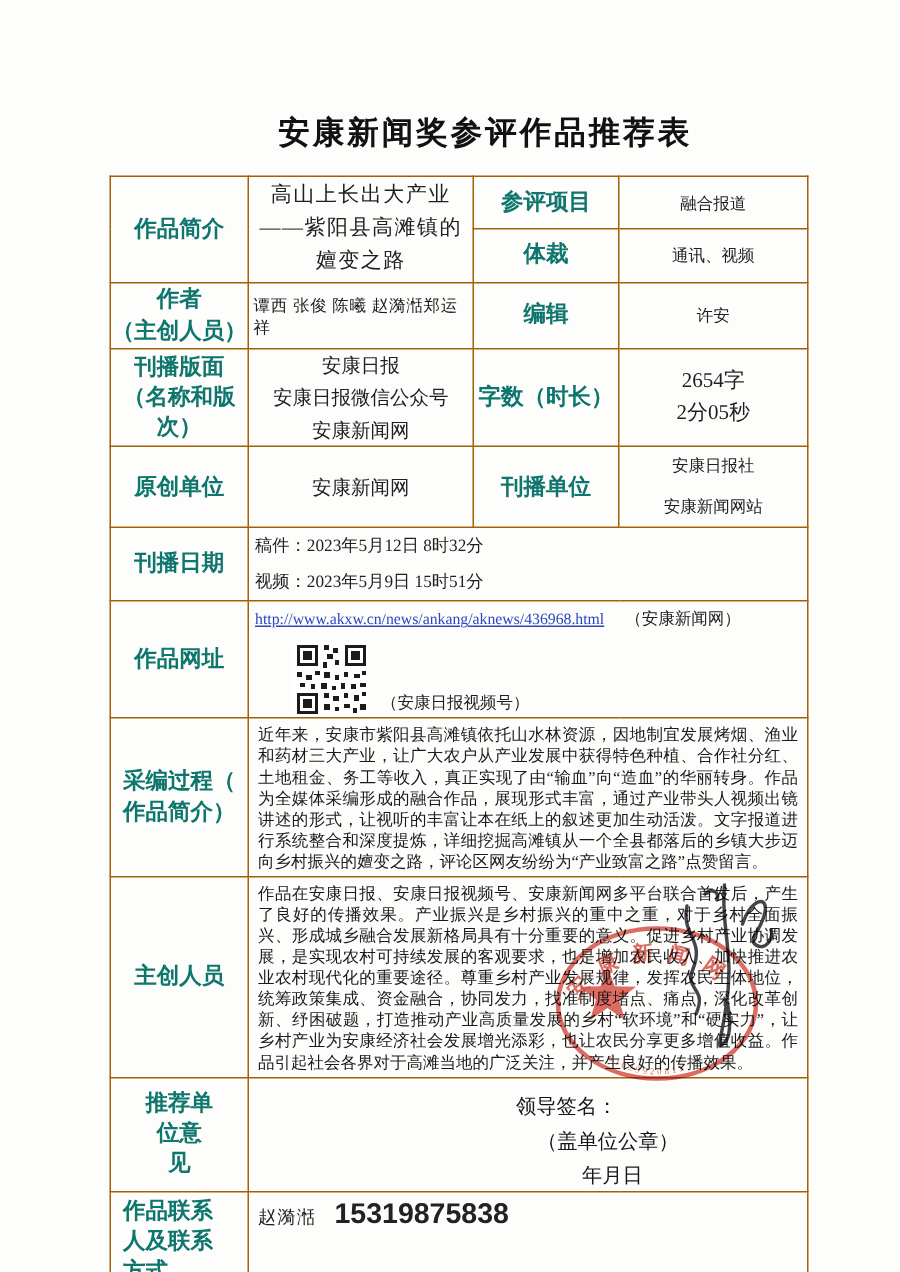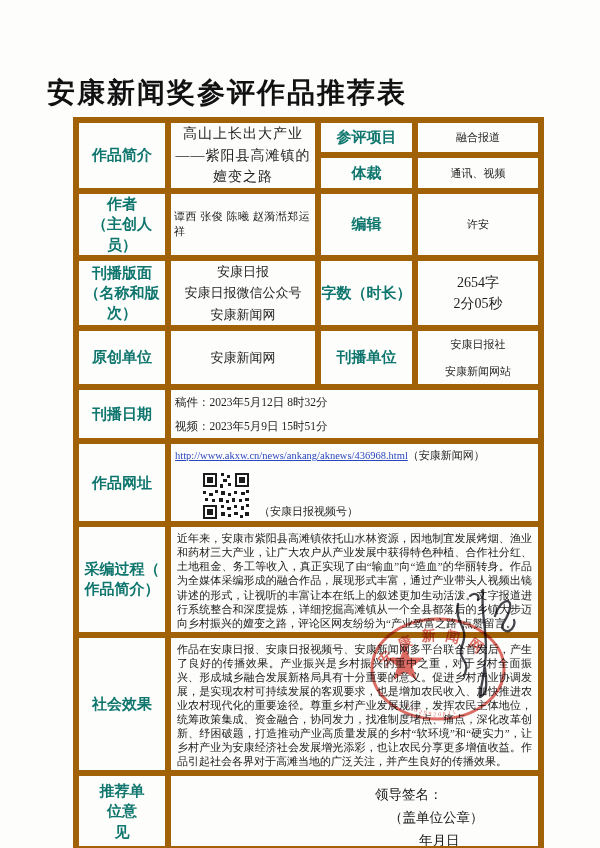--- a/index.html
+++ b/index.html
@@ -1,42 +1,42 @@
 <!DOCTYPE html>
 <html><head>
 <meta charset="utf-8">
 <style>
   html,body{margin:0;padding:0;background:#ffffff;}
   .page{position:relative;width:600px;height:848px;background:#fdfdfc;overflow:hidden;
         font-family:"Liberation Serif","DejaVu Serif",serif;color:#1e1e1e;}
-  .title{position:absolute;top:74px;left:0;right:0;
-         font-size:28px;font-weight:bold;letter-spacing:2px;color:#111;margin-left:47px;}
+  .title{position:absolute;top:74px;left:0;right:0;text-align:center;
+         font-size:21px;font-weight:bold;letter-spacing:2px;color:#111;margin-left:47px;}
   table.form{position:absolute;left:73px;top:117px;width:465px;border-collapse:collapse;table-layout:fixed;}
-  td{border:6px solid #a16207;padding:0;vertical-align:middle;overflow:hidden;}
+  td{border:1px solid #a16207;padding:0;vertical-align:middle;overflow:hidden;}
   .pre{white-space:pre-line;}
   .lbl{font-weight:bold;font-size:15px;text-align:center;line-height:1.35;white-space:pre-line;color:#0f766e;}
   .lbl-left{text-align:left;padding-left:8px;vertical-align:top;padding-top:3px;}
   .val-c{text-align:center;}
   .worktitle{font-size:14px;line-height:1.55;letter-spacing:1px;}
   .small{font-size:11px;margin-left:26px;}
   .authors{font-size:11px;text-align:left;padding-left:3px;letter-spacing:0.5px;margin-left:48px;}
   .publication{font-size:13px;line-height:1.65;}
   .length{font-size:14px;line-height:1.5;}
   .orig{font-size:13px;}
   .punit{font-size:11px;line-height:2.4;}
   .dates{font-size:11.5px;line-height:2.1;text-align:left;padding-left:4px;vertical-align:middle;}
   .urlcell{vertical-align:top;text-align:left;}
   .url-line{padding:4px 0 0 4px;font-size:10.5px;}
   .url-link{color:#2a47c0;text-decoration:underline;}
-  .url-note{color:#222;font-size:11px;}
+  .url-note{color:#222;font-size:11px;margin-left:14px;}
   .qr-row{display:flex;align-items:flex-end;gap:8px;padding:8px 0 0 30px;}
   .qr-caption{font-size:11px;padding-bottom:2px;}
   .para{font-size:11px;line-height:1.28;text-align:justify;padding:4px 6px 2px 6px;vertical-align:top;color:#1a1a1a;}
   .reccell{position:relative;}
-  .rec-text{position:absolute;left:204px;top:8px;font-size:13.5px;line-height:1.7;color:#151515;}
+  .rec-text{position:absolute;left:178px;top:8px;font-size:13.5px;line-height:1.7;color:#151515;}
   .rec-l2{margin-left:14px;}
   .rec-l3{margin-left:44px;}
   .contactcell{vertical-align:top;text-align:left;padding:4px 0 0 6px;}
   .contact-name{font-size:12px;letter-spacing:1px;}
   .contact-phone{font-family:"Liberation Sans","DejaVu Sans",sans-serif;font-weight:bold;font-size:19px;margin-left:12px;color:#222;}
   .stamp{position:absolute;left:368px;top:612px;mix-blend-mode:multiply;opacity:0.88;pointer-events:none;}
   .signature{position:absolute;left:440px;top:576px;mix-blend-mode:multiply;opacity:0.9;pointer-events:none;}
 </style>
 </head>
 <body>
@@ -158,21 +158,21 @@
       </td>
     </tr>
 
     <tr style="height:84px;">
       <td class="lbl">采编过程（
 作品简介）</td>
       <td colspan="3" class="para">近年来，安康市紫阳县高滩镇依托山水林资源，因地制宜发展烤烟、渔业和药材三大产业，让广大农户从产业发展中获得特色种植、合作社分红、土地租金、务工等收入，真正实现了由“输血”向“造血”的华丽转身。作品为全媒体采编形成的融合作品，展现形式丰富，通过产业带头人视频出镜讲述的形式，让视听的丰富让本在纸上的叙述更加生动活泼。文字报道进行系统整合和深度提炼，详细挖掘高滩镇从一个全县都落后的乡镇大步迈向乡村振兴的嬗变之路，评论区网友纷纷为“产业致富之路”点赞留言。</td>
     </tr>
 
     <tr style="height:104px;">
-      <td class="lbl">社会效果</td>
+      <td class="lbl">主创人员</td>
       <td colspan="3" class="para">作品在安康日报、安康日报视频号、安康新闻网多平台联合首发后，产生了良好的传播效果。产业振兴是乡村振兴的重中之重，对于乡村全面振兴、形成城乡融合发展新格局具有十分重要的意义。促进乡村产业协调发展，是实现农村可持续发展的客观要求，也是增加农民收入、加快推进农业农村现代化的重要途径。尊重乡村产业发展规律，发挥农民主体地位，统筹政策集成、资金融合，协同发力，找准制度堵点、痛点，深化改革创新、纾困破题，打造推动产业高质量发展的乡村“软环境”和“硬实力”，让乡村产业为安康经济社会发展增光添彩，也让农民分享更多增值收益。作品引起社会各界对于高滩当地的广泛关注，并产生良好的传播效果。</td>
     </tr>
 
     <tr style="height:76px;">
       <td class="lbl">推荐单
 位意
 见</td>
       <td colspan="3" class="reccell">
         <div class="rec-text">
           <div>领导签名：</div>

